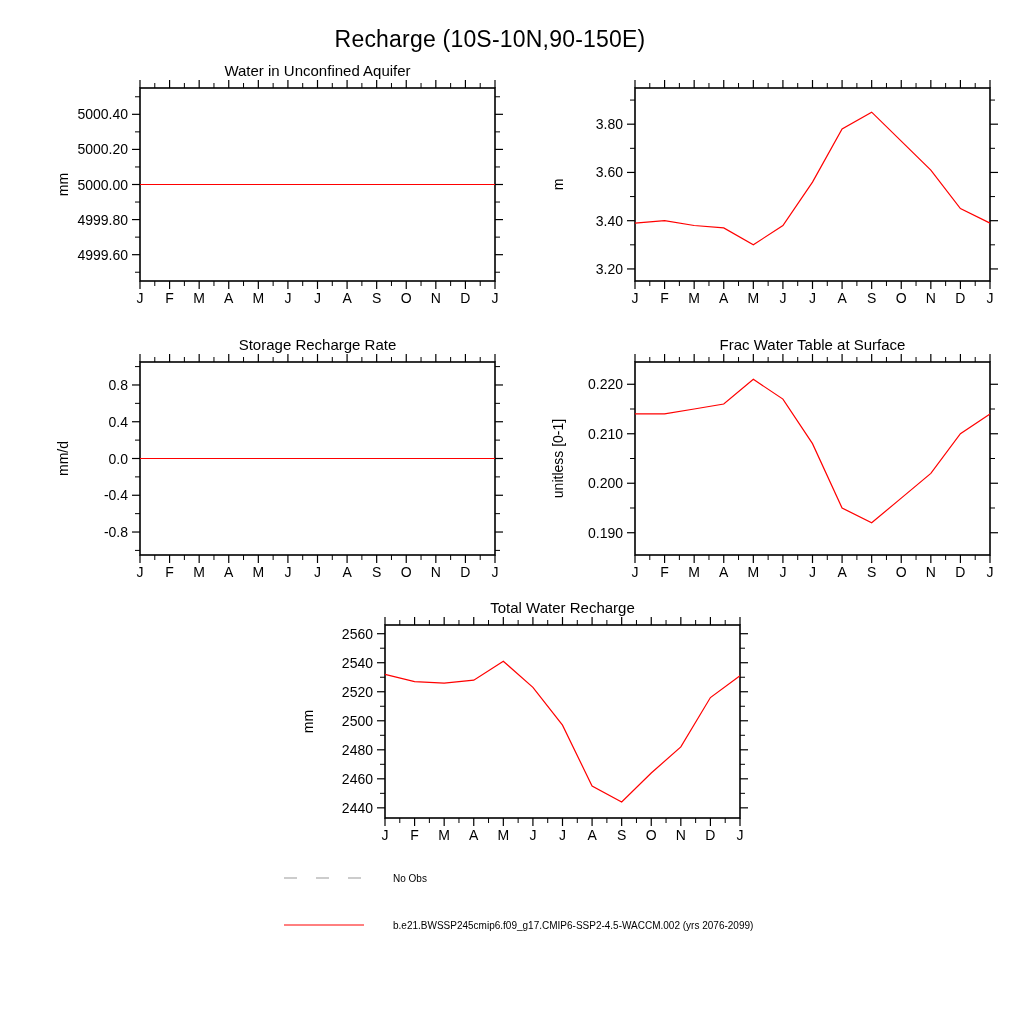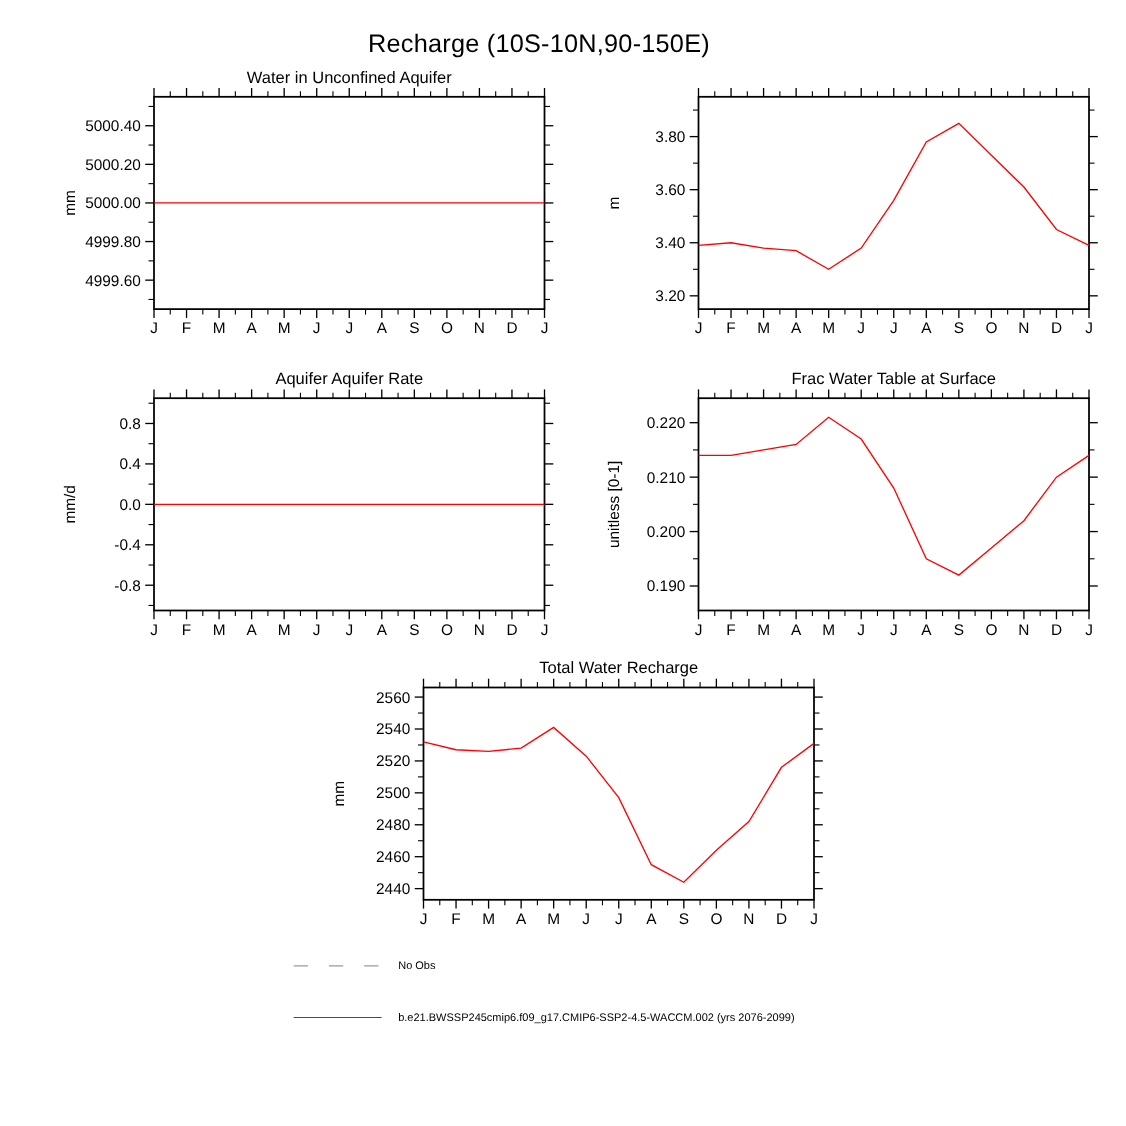--- a/index.html
+++ b/index.html
@@ -8,22 +8,22 @@
   body { position:relative; overflow:hidden; }
   .main-title { position:absolute; top:26px; left:0; width:980px; text-align:center;
                 font-size:23px; letter-spacing:0.2px; }
   .chart { position:absolute; width:500px; height:256px; }
   .chart-title { position:absolute; top:4px; left:115px; width:355px; text-align:center;
                  font-size:15px; }
   .ylabel { position:absolute; left:-58px; top:119px; width:193px; height:15px;
             line-height:15px; text-align:center; font-size:14px; transform:rotate(-90deg); }
   svg.plot { position:absolute; left:0; top:0; width:500px; height:256px; overflow:visible; }
   svg text { font-family:"Liberation Sans", sans-serif; fill:#000; }
-  .legend-row { position:absolute; left:266px; height:12px; display:flex;
-                align-items:center; gap:14px; }
+  .legend-row { position:absolute; left:283px; height:12px; display:flex;
+                align-items:center; gap:28px; }
   .legend-label { font-size:10px; white-space:nowrap; }
 </style>
 </head>
 <body>
 
 <div class="main-title">Recharge (10S-10N,90-150E)</div>
 
 <div class="chart" style="left:25px; top:58px;">
   <svg class="plot" viewBox="0 0 500 256">
       <rect x="115" y="30" width="355" height="193" fill="none" stroke="#000000" stroke-width="1.6"></rect>
@@ -302,21 +302,21 @@
       <line x1="115" y1="144.88095238095238" x2="110" y2="144.88095238095238" stroke="#000000" stroke-width="1"></line>
       <line x1="470" y1="144.88095238095238" x2="475" y2="144.88095238095238" stroke="#000000" stroke-width="1"></line>
       <line x1="115" y1="108.1190476190476" x2="110" y2="108.1190476190476" stroke="#000000" stroke-width="1"></line>
       <line x1="470" y1="108.1190476190476" x2="475" y2="108.1190476190476" stroke="#000000" stroke-width="1"></line>
       <line x1="115" y1="71.35714285714285" x2="110" y2="71.35714285714285" stroke="#000000" stroke-width="1"></line>
       <line x1="470" y1="71.35714285714285" x2="475" y2="71.35714285714285" stroke="#000000" stroke-width="1"></line>
       <line x1="115" y1="34.5952380952381" x2="110" y2="34.5952380952381" stroke="#000000" stroke-width="1"></line>
       <line x1="470" y1="34.5952380952381" x2="475" y2="34.5952380952381" stroke="#000000" stroke-width="1"></line>
       <polyline points="115.00,126.50 144.58,126.50 174.17,126.50 203.75,126.50 233.33,126.50 262.92,126.50 292.50,126.50 322.08,126.50 351.67,126.50 381.25,126.50 410.83,126.50 440.42,126.50 470.00,126.50" fill="none" stroke="#ff0000" stroke-width="1.2"></polyline>
     </svg>
-  <div class="chart-title">Aquifer Aquifer Rate</div>
+  <div class="chart-title">Storage Recharge Rate</div>
   <div class="ylabel">mm/d</div>
 </div>
 
 <div class="chart" style="left:520px; top:332px;">
   <svg class="plot" viewBox="0 0 500 256">
       <rect x="115" y="30" width="355" height="193" fill="none" stroke="#000000" stroke-width="1.6"></rect>
       <line x1="115" y1="223" x2="115" y2="231" stroke="#000000" stroke-width="1.2"></line>
       <line x1="115" y1="30" x2="115" y2="22" stroke="#000000" stroke-width="1.2"></line>
       <text x="115" y="245" text-anchor="middle" font-size="14">J</text>
       <line x1="129.79166666666666" y1="223" x2="129.79166666666666" y2="228" stroke="#000000" stroke-width="1"></line>

